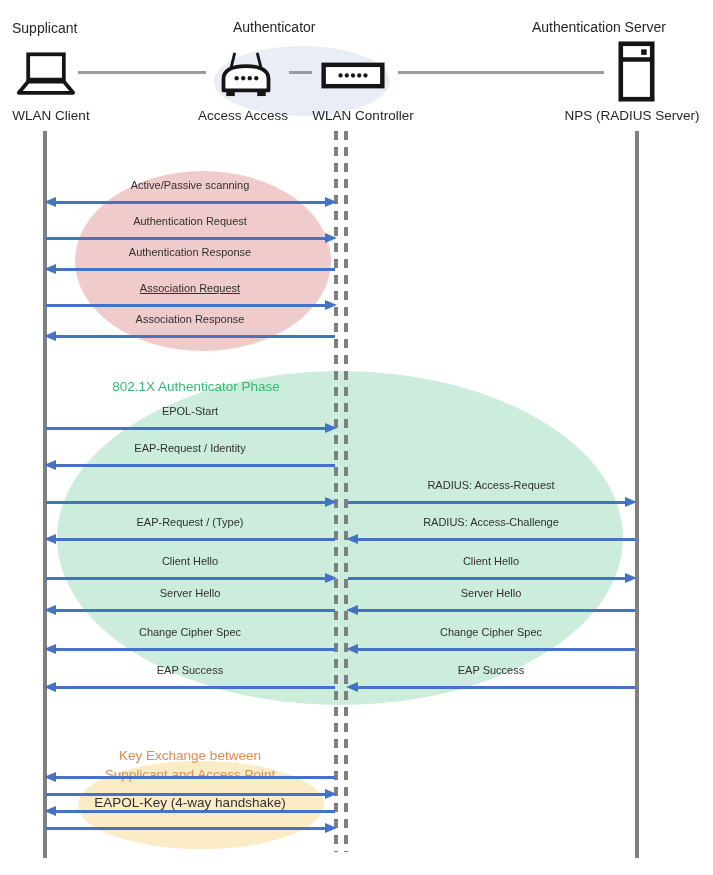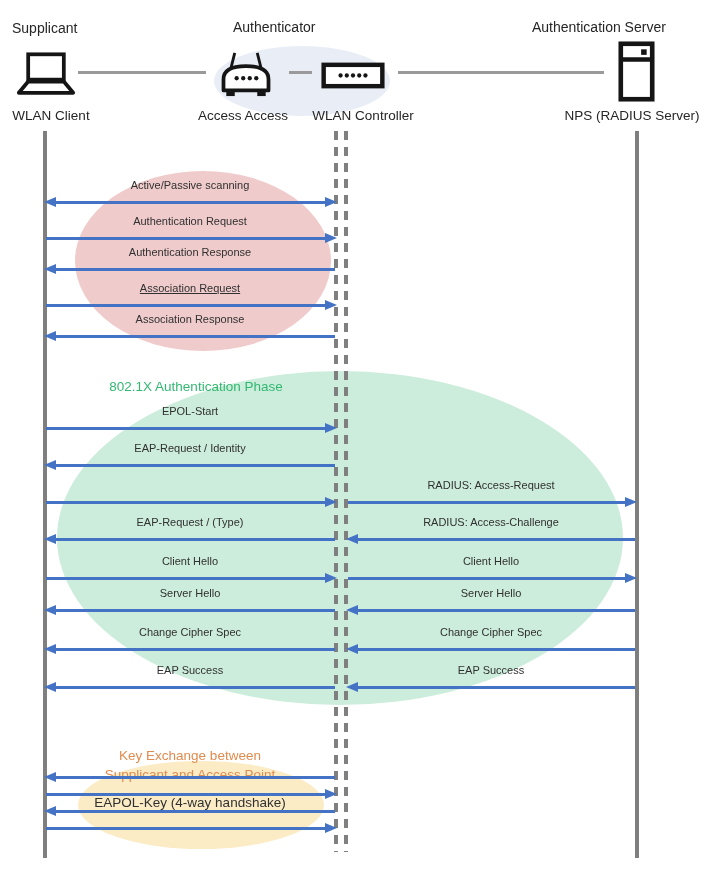--- a/index.html
+++ b/index.html
@@ -86,21 +86,21 @@
 
   <div class="ellipse" style="left:75px;top:171px;width:256px;height:180px;background:#F0CBCB;"></div>
   <div class="ellipse" style="left:57px;top:371px;width:566px;height:334px;background:#CDEDDC;"></div>
   <div class="ellipse" style="left:78px;top:761px;width:246px;height:88px;background:#FBECC6;"></div>
 
   <div class="lifeline-solid" style="left:43px;top:131px;height:727px;"></div>
   <div class="lifeline-dashed" style="left:334px;top:131px;height:721px;"></div>
   <div class="lifeline-dashed" style="left:344px;top:131px;height:721px;"></div>
   <div class="lifeline-solid" style="left:635px;top:131px;height:727px;"></div>
 
-  <div class="phase-title" style="left:46px;top:377px;width:300px;color:#33B871;">802.1X Authentication Phase</div>
+  <div class="phase-title" style="left:46px;top:377px;width:300px;color:#33B871;">802.1X Authenticator Phase</div>
   <div class="phase-title" style="left:40px;top:722px;width:300px;color:#E08C4F;margin-top:24px;">Key Exchange between
 Supplicant and Access Point</div>
 
   <div class="abs" id="arrows-layer" style="left:0;top:0;width:713px;height:875px;">
       <div class="msg-arrow" style="left: 46px; top: 196px; width: 289px;">
         <div class="msg-line" style="left: 6px; right: 6px; background: rgb(68, 114, 196);"></div>
         <div class="head head-r" style="border-left-color: rgb(68, 114, 196);"></div>
         <div class="head head-l" style="border-right-color: rgb(68, 114, 196);"></div>
       </div>
       <div class="msg-label" style="left: 30px; top: 179px; color: rgb(48, 48, 48);">Active/Passive scanning</div>

